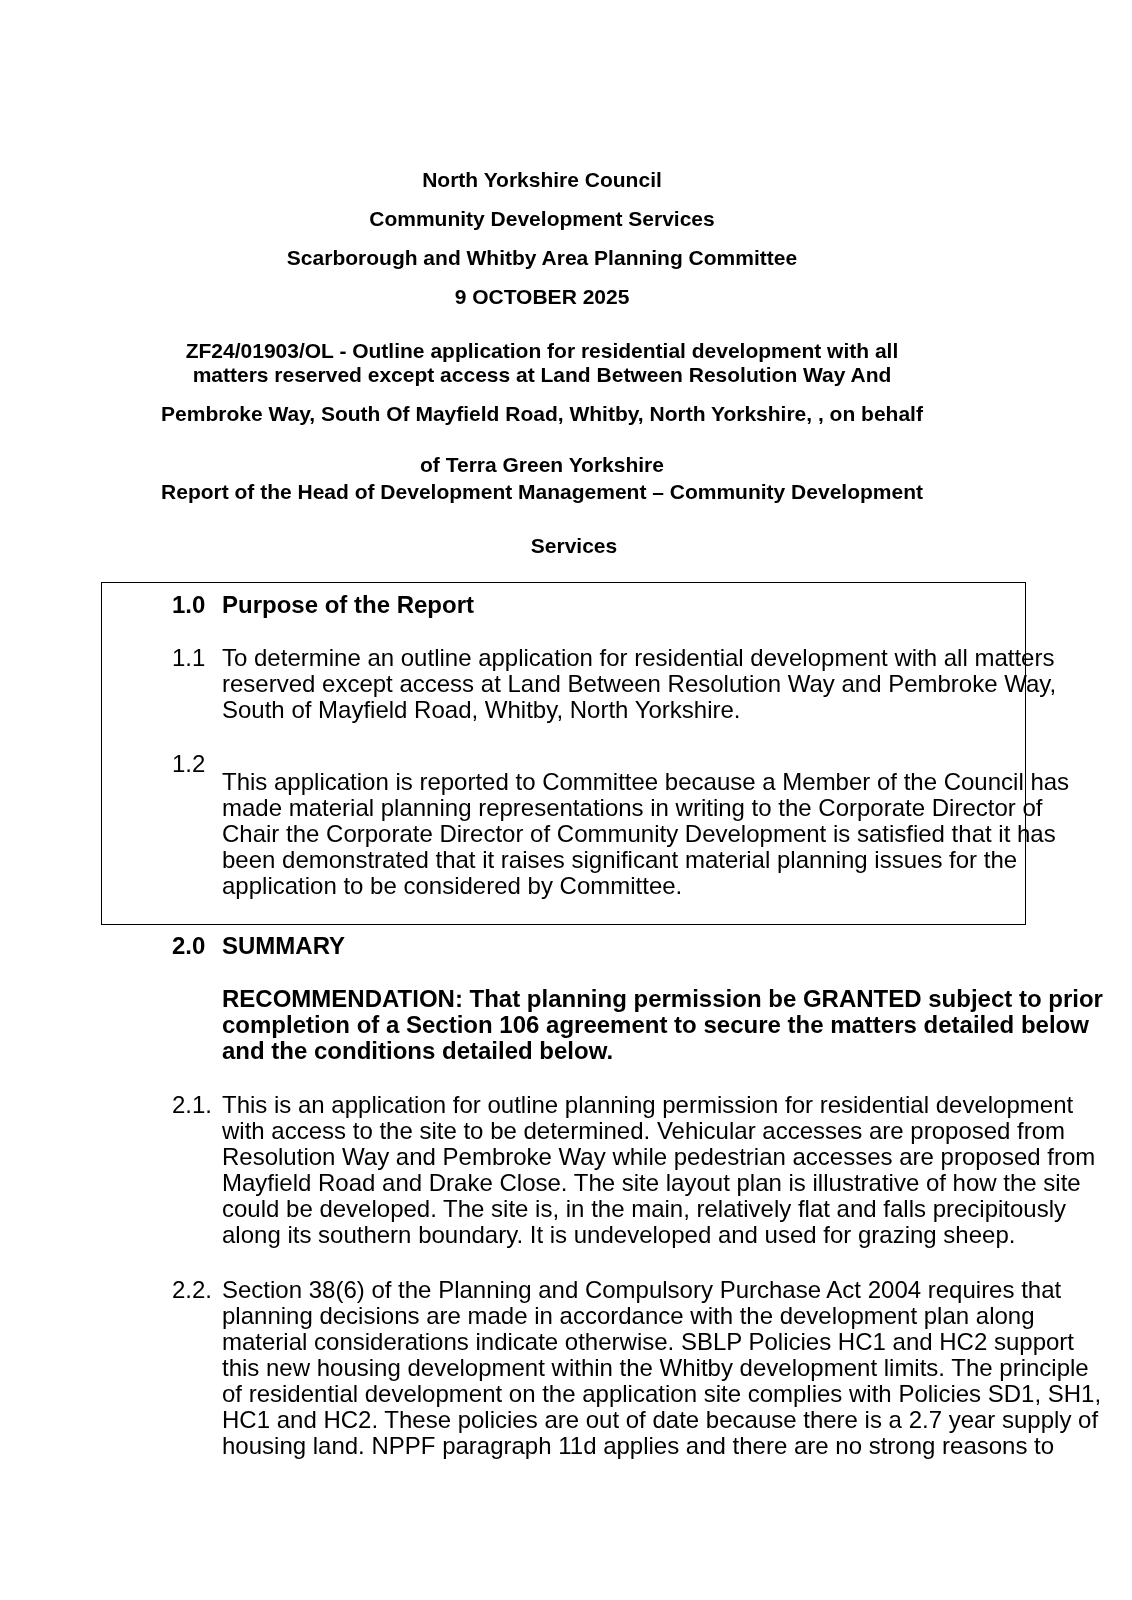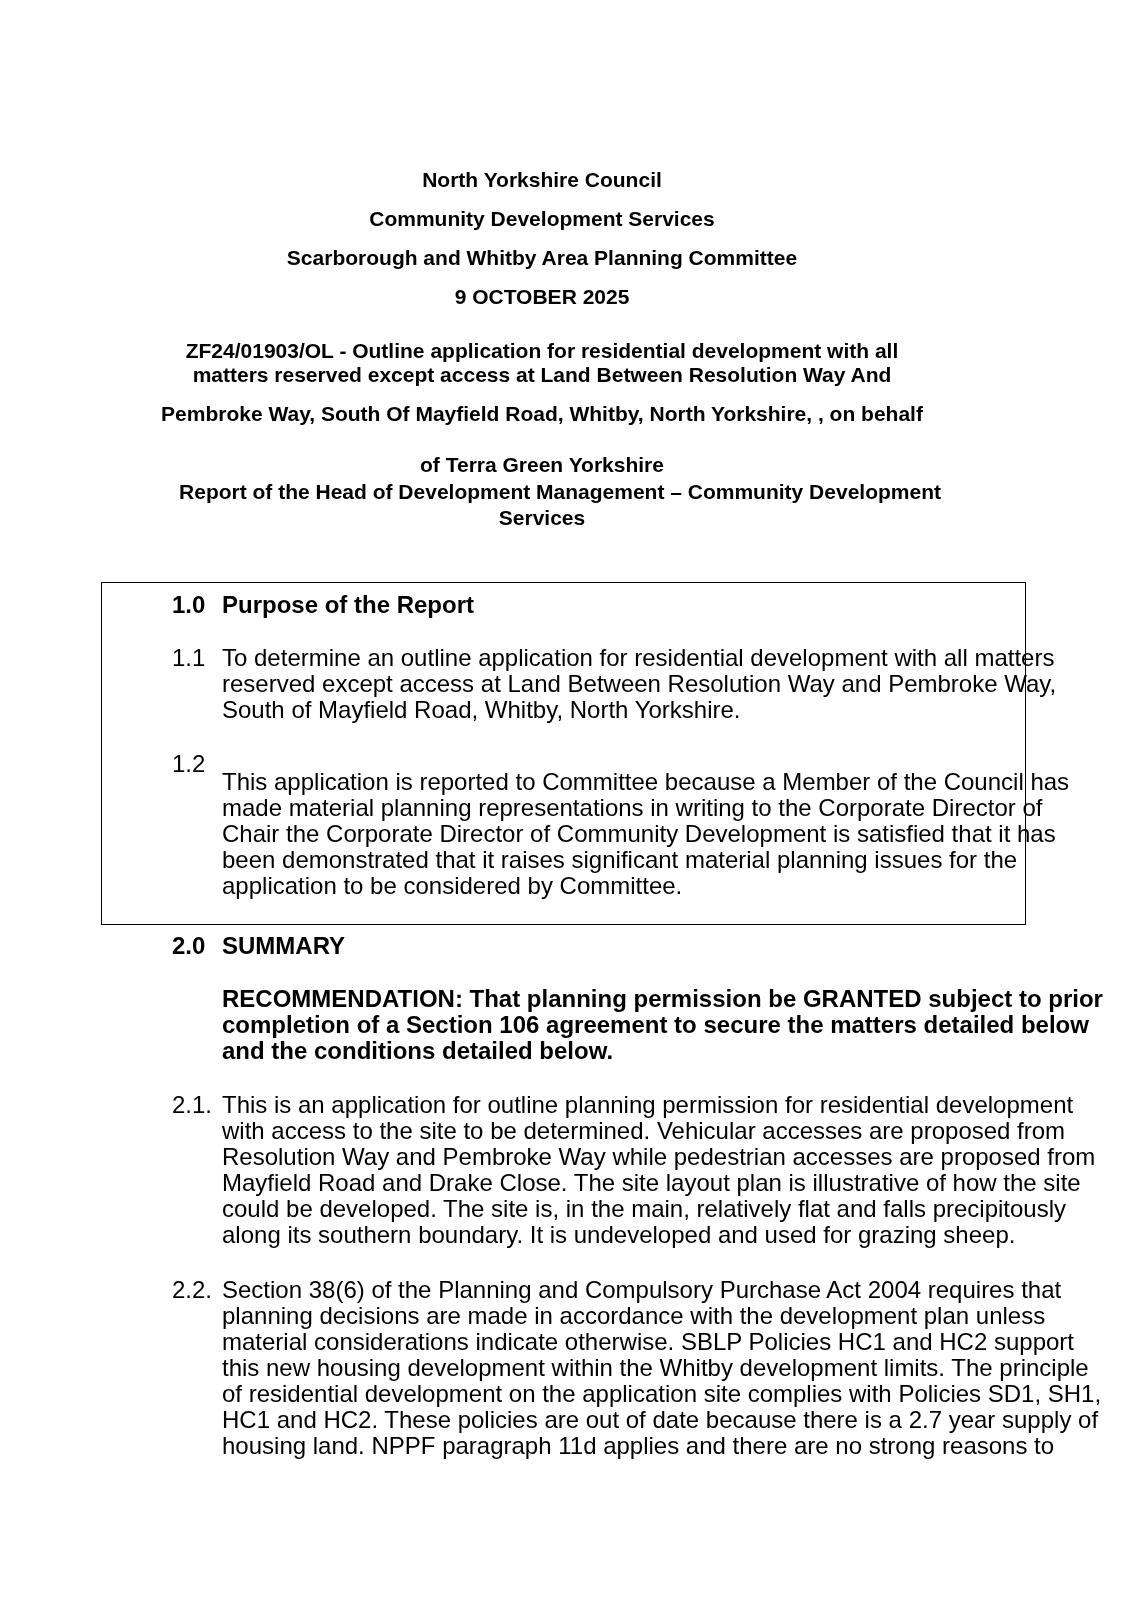--- a/index.html
+++ b/index.html
@@ -67,22 +67,22 @@
 
   <div>
     <div class="header-line" style="top:167px;">North Yorkshire Council</div>
     <div class="header-line" style="top:206px;">Community Development Services</div>
     <div class="header-line" style="top:245px;">Scarborough and Whitby Area Planning Committee</div>
     <div class="header-line" style="top:284px;">9 OCTOBER 2025</div>
     <div class="header-line" style="top:330px;margin-top:8px;">ZF24/01903/OL - Outline application for residential development with all</div>
     <div class="header-line" style="top:362px;">matters reserved except access at Land Between Resolution Way And</div>
     <div class="header-line" style="top:401px;">Pembroke Way, South Of Mayfield Road, Whitby, North Yorkshire, ,  on behalf</div>
     <div class="header-line" style="top:452px;">of Terra Green Yorkshire</div>
-    <div class="header-line" style="top:479px;margin-left:18px;">Report of the Head of Development Management – Community Development</div>
-    <div class="header-line" style="top:505px;">Services</div>
+    <div class="header-line" style="top:479px;">Report of the Head of Development Management – Community Development</div>
+    <div class="header-line" style="top:533px;margin-left:32px;">Services</div>
   </div>
 
   <div class="purpose-box"></div>
 
   <div class="num bold" style="top:592px;">1.0</div>
   <div class="para bold" style="top:592px;">Purpose of the Report</div>
 
   <div class="num" style="top:645px;">1.1</div>
   <div class="para" style="top:645px;">
     <span class="line">To determine an outline application for residential development with all matters</span>
@@ -114,21 +114,21 @@
     <span class="line">with access to the site to be determined. Vehicular accesses are proposed from</span>
     <span class="line">Resolution Way and Pembroke Way while pedestrian accesses are proposed from</span>
     <span class="line">Mayfield Road and Drake Close. The site layout plan is illustrative of how the site</span>
     <span class="line">could be developed. The site is, in the main, relatively flat and falls precipitously</span>
     <span class="line">along its southern boundary. It is undeveloped and used for grazing sheep.</span>
   </div>
 
   <div class="num" style="top:1277px;">2.2.</div>
   <div class="para" style="top:1277px;">
     <span class="line">Section 38(6) of the Planning and Compulsory Purchase Act 2004 requires that</span>
-    <span class="line">planning decisions are made in accordance with the development plan unless</span>
+    <span class="line">planning decisions are made in accordance with the development plan along</span>
     <span class="line">material considerations indicate otherwise. SBLP Policies HC1 and HC2 support</span>
     <span class="line">this new housing development within the Whitby development limits. The principle</span>
     <span class="line">of residential development on the application site complies with Policies SD1, SH1,</span>
     <span class="line">HC1 and HC2. These policies are out of date because there is a 2.7 year supply of</span>
     <span class="line">housing land. NPPF paragraph 11d applies and there are no strong reasons to</span>
   </div>
 
 </div>
 
 </body></html>

